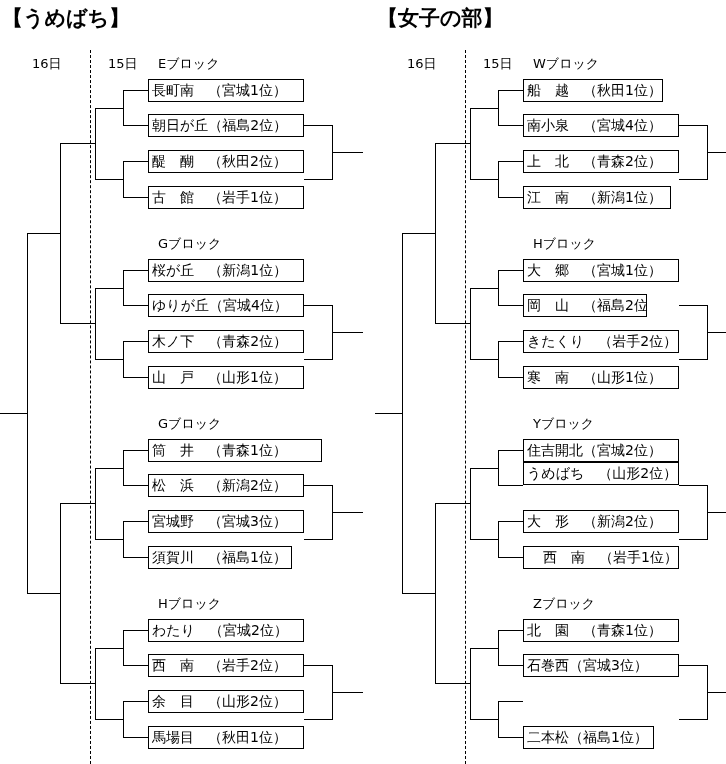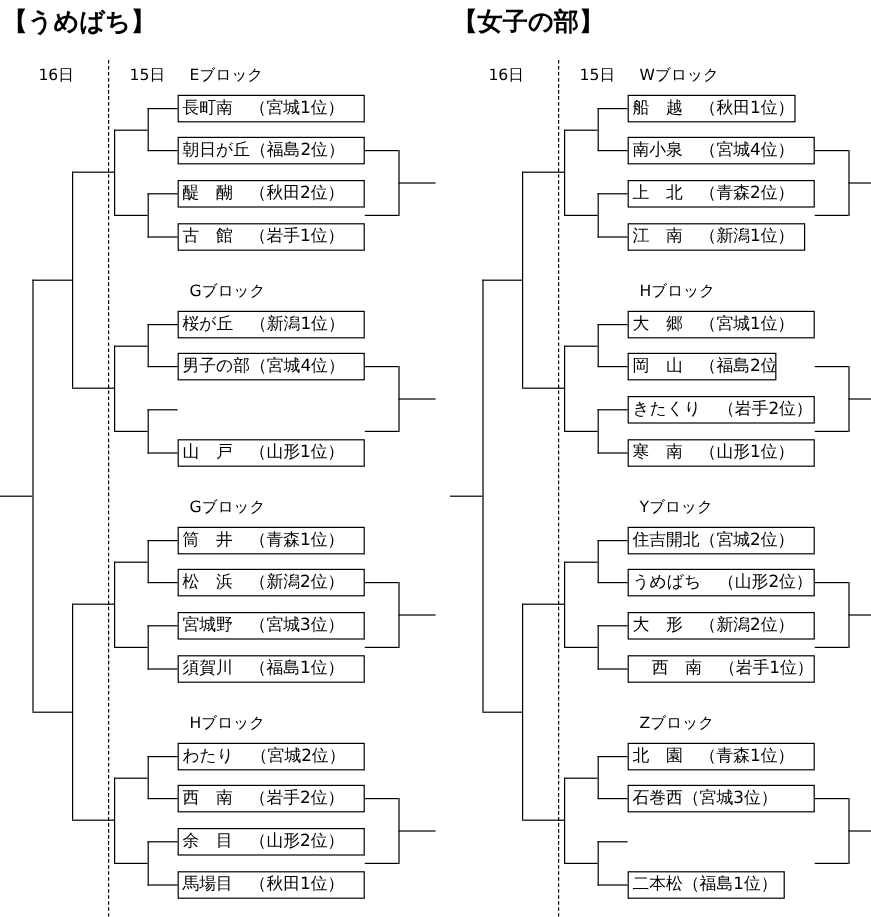--- a/index.html
+++ b/index.html
@@ -104,41 +104,42 @@
   <div class="h-line" style="left:95px;  top:179px; width:28px;"></div>
   <div class="v-line" style="left:95px;  top:108px; height:72px;"></div>
   <div class="h-line" style="left:60px;  top:143px; width:35px;"></div>
 
   <div class="h-line" style="left:304px; top:125px; width:28px;"></div>
   <div class="h-line" style="left:304px; top:179px; width:28px;"></div>
   <div class="v-line" style="left:332px; top:125px; height:55px;"></div>
   <div class="h-line" style="left:332px; top:152px; width:31px;"></div>
 
   <div class="team" style="left:148px; top:259px; width:156px;">桜が丘　（新潟1位）</div>
-  <div class="team" style="left:148px; top:294px; width:156px;">男子の部（宮城4位）</div>
+  <div class="team" style="left:148px; top:294px; width:156px;">ゆりが丘（宮城4位）</div>
+  <div class="team" style="left:148px; top:330px; width:156px;">木ノ下　（青森2位）</div>
   <div class="team" style="left:148px; top:366px; width:156px;">山　戸　（山形1位）</div>
   <div class="h-line" style="left:123px; top:270px; width:25px;"></div>
   <div class="h-line" style="left:123px; top:305px; width:25px;"></div>
   <div class="v-line" style="left:123px; top:270px; height:36px;"></div>
   <div class="h-line" style="left:95px;  top:288px; width:28px;"></div>
   <div class="h-line" style="left:123px; top:341px; width:25px;"></div>
   <div class="h-line" style="left:123px; top:377px; width:25px;"></div>
   <div class="v-line" style="left:123px; top:341px; height:37px;"></div>
   <div class="h-line" style="left:95px;  top:359px; width:28px;"></div>
   <div class="v-line" style="left:95px;  top:288px; height:72px;"></div>
   <div class="h-line" style="left:60px;  top:323px; width:35px;"></div>
   <div class="h-line" style="left:304px; top:305px; width:28px;"></div>
   <div class="h-line" style="left:304px; top:359px; width:28px;"></div>
   <div class="v-line" style="left:332px; top:305px; height:55px;"></div>
   <div class="h-line" style="left:332px; top:332px; width:31px;"></div>
 
-  <div class="team" style="left:148px; top:439px; width:156px;">筒　井　（青森1位）</div>
+  <div class="team" style="left:148px; top:439px; width:174px;">筒　井　（青森1位）</div>
   <div class="team" style="left:148px; top:474px; width:156px;">松　浜　（新潟2位）</div>
   <div class="team" style="left:148px; top:510px; width:156px;">宮城野　（宮城3位）</div>
-  <div class="team" style="left:148px; top:546px; width:156px;">須賀川　（福島1位）</div>
+  <div class="team" style="left:148px; top:546px; width:144px;">須賀川　（福島1位）</div>
   <div class="h-line" style="left:123px; top:450px; width:25px;"></div>
   <div class="h-line" style="left:123px; top:485px; width:25px;"></div>
   <div class="v-line" style="left:123px; top:450px; height:36px;"></div>
   <div class="h-line" style="left:95px;  top:468px; width:28px;"></div>
   <div class="h-line" style="left:123px; top:521px; width:25px;"></div>
   <div class="h-line" style="left:123px; top:557px; width:25px;"></div>
   <div class="v-line" style="left:123px; top:521px; height:37px;"></div>
   <div class="h-line" style="left:95px;  top:539px; width:28px;"></div>
   <div class="v-line" style="left:95px;  top:468px; height:72px;"></div>
   <div class="h-line" style="left:60px;  top:503px; width:35px;"></div>
@@ -217,21 +218,21 @@
   <div class="v-line" style="left:498px; top:341px; height:37px;"></div>
   <div class="h-line" style="left:470px; top:359px; width:28px;"></div>
   <div class="v-line" style="left:470px; top:288px; height:72px;"></div>
   <div class="h-line" style="left:435px; top:323px; width:35px;"></div>
   <div class="h-line" style="left:679px; top:305px; width:28px;"></div>
   <div class="h-line" style="left:679px; top:359px; width:28px;"></div>
   <div class="v-line" style="left:707px; top:305px; height:55px;"></div>
   <div class="h-line" style="left:707px; top:332px; width:19px;"></div>
 
   <div class="team" style="left:523px; top:439px; width:156px;">住吉開北（宮城2位）</div>
-  <div class="team" style="left:523px; top:474px; width:156px;">うめばち　（山形2位）</div>
+  <div class="team" style="left:523px; top:462px; width:156px;">うめばち　（山形2位）</div>
   <div class="team" style="left:523px; top:510px; width:156px;">大　形　（新潟2位）</div>
   <div class="team" style="left:523px; top:546px; width:156px;text-align:right;">西　南　（岩手1位）</div>
   <div class="h-line" style="left:498px; top:450px; width:25px;"></div>
   <div class="h-line" style="left:498px; top:485px; width:25px;"></div>
   <div class="v-line" style="left:498px; top:450px; height:36px;"></div>
   <div class="h-line" style="left:470px; top:468px; width:28px;"></div>
   <div class="h-line" style="left:498px; top:521px; width:25px;"></div>
   <div class="h-line" style="left:498px; top:557px; width:25px;"></div>
   <div class="v-line" style="left:498px; top:521px; height:37px;"></div>
   <div class="h-line" style="left:470px; top:539px; width:28px;"></div>

